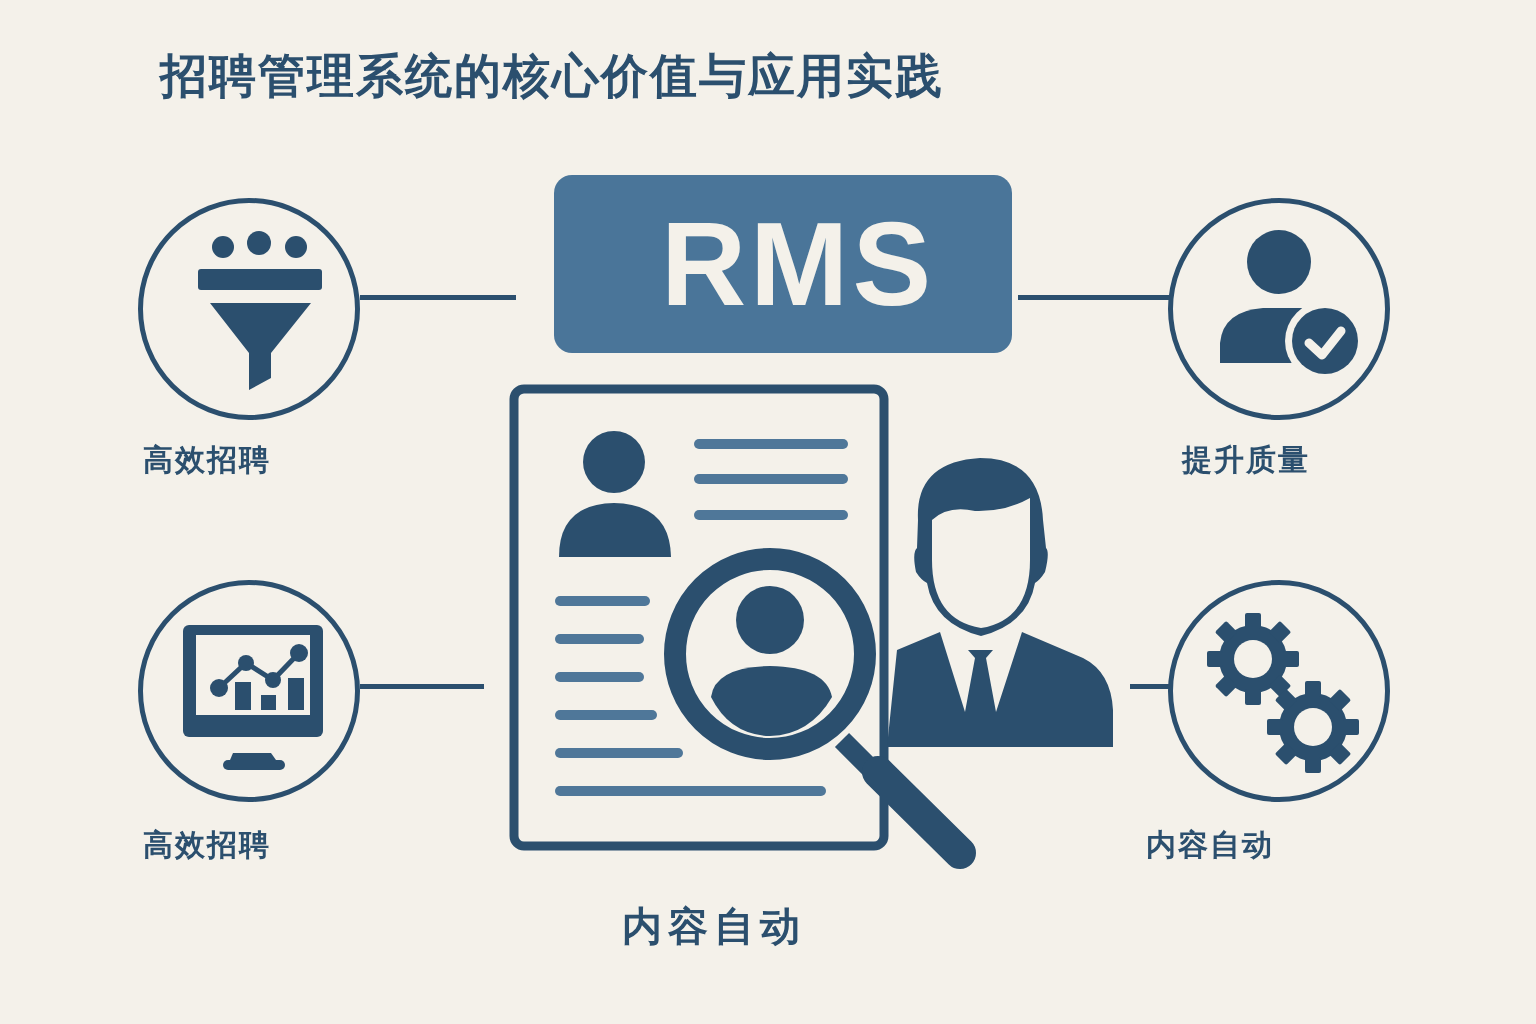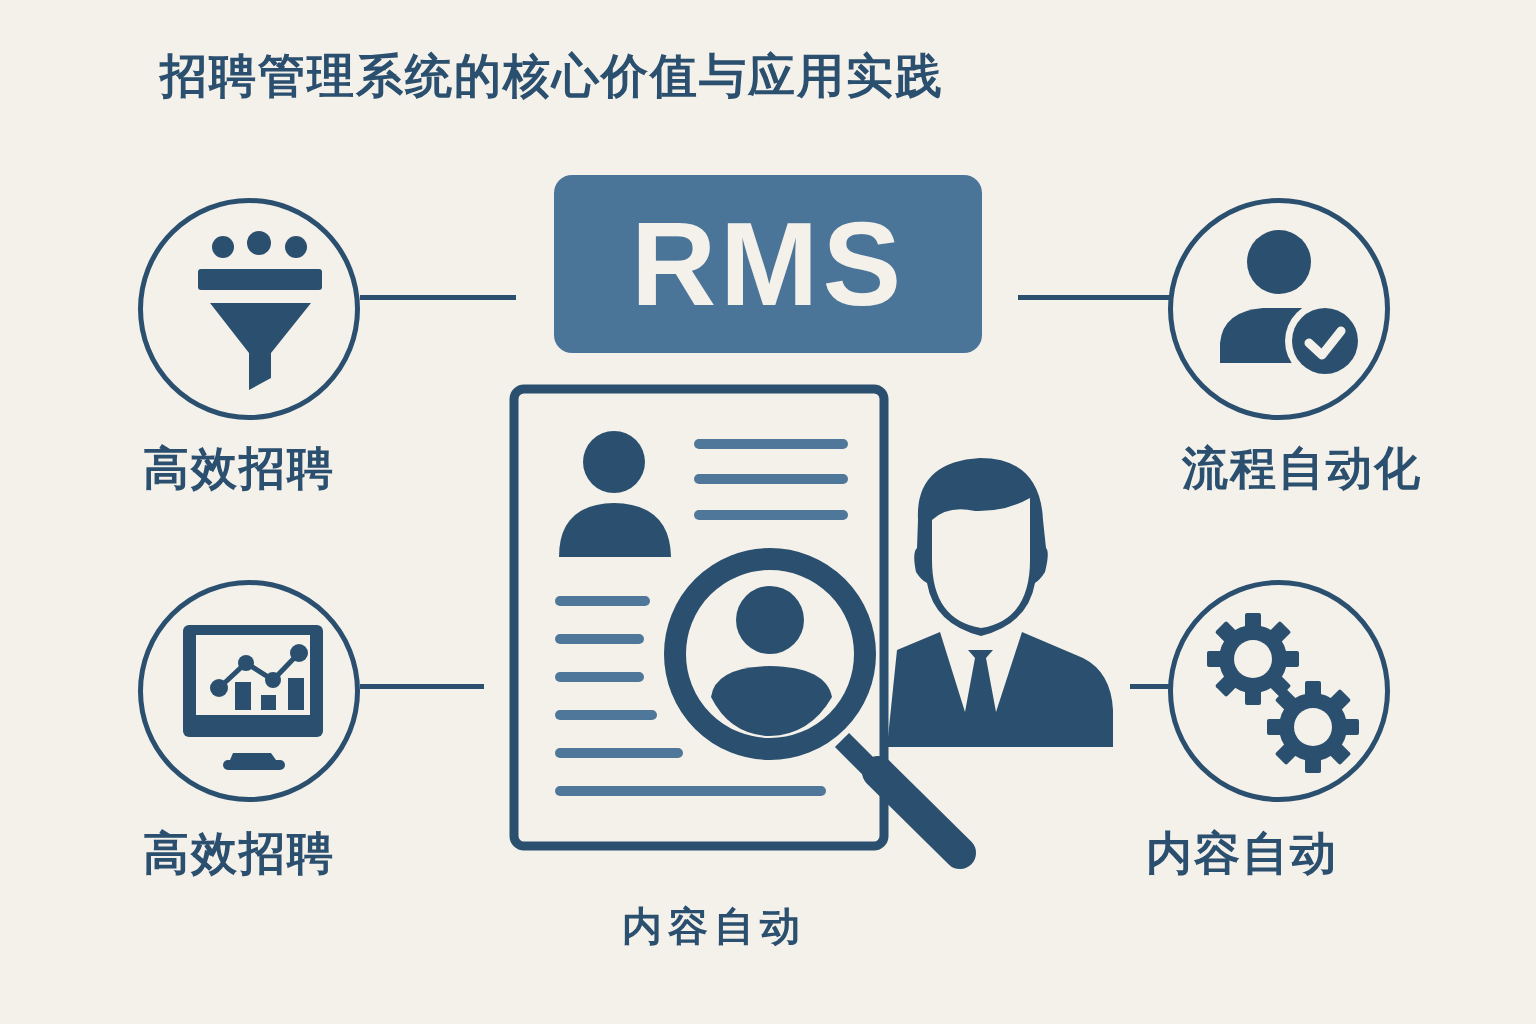--- a/index.html
+++ b/index.html
@@ -13,30 +13,30 @@
   .title {
     position: absolute; left: 160px; top: 52px; width: 1360px;
     font-size: 47px; font-weight: bold; letter-spacing: 2px;
     color: #2b4f6e; white-space: nowrap; line-height: 1;
   }
   .rms {
     position: absolute; left: 554px; top: 175px; width: 428px; height: 178px;
     background: #4a7599; border-radius: 18px;
     display: flex; align-items: center; justify-content: center;
     color: #f4f1ea; font-family: "Liberation Sans", sans-serif;
-    font-weight: bold; font-size: 118px; letter-spacing: 4px;
+    font-weight: bold; font-size: 118px; letter-spacing: 4px; padding-left: 30px;
   }
   .circle {
     position: absolute; width: 222px; height: 222px; border: 5px solid #2b4f6e;
     border-radius: 50%; box-sizing: border-box;
   }
   .circle svg { position: absolute; left: 0; top: 0; }
   .connector { position: absolute; height: 5px; background: #2b4f6e; }
   .label {
-    position: absolute; font-size: 46px; font-weight: bold; color: #2b4f6e;
+    position: absolute; font-size: 30px; font-weight: bold; color: #2b4f6e;
     white-space: nowrap; line-height: 1; letter-spacing: 2px;
   }
   .center-label { font-size: 40px; letter-spacing: 6px; }
   .center-art { position: absolute; left: 0; top: 0; }
 </style>
 </head>
 <body>
 
 <div class="title">招聘管理系统的核心价值与应用实践</div>
 
@@ -57,21 +57,21 @@
 <div class="circle" style="left:1168px; top:198px;">
   <svg width="212" height="212" viewBox="0 0 212 212">
     <circle cx="106" cy="59" r="32" fill="#2b4f6e"></circle>
     <path d="M47 160 L47 140 Q50 108 90 105 L130 105 Q135 106 138 108 L128 160 Z" fill="#2b4f6e"></path>
     <circle cx="152" cy="138" r="40" fill="#f4f1ea"></circle>
     <circle cx="152" cy="138" r="33" fill="#2b4f6e"></circle>
     <path d="M136 140 L149 152 L168 128" stroke="#f4f1ea" stroke-width="9" fill="none" stroke-linecap="round" stroke-linejoin="round"></path>
   </svg>
 </div>
 <div class="connector" style="left:1018px; top:295px; width:152px;"></div>
-<div class="label" style="left:1182px; top:445px;">流程自动化</div>
+<div class="label" style="left:1182px; top:445px;">提升质量</div>
 
 <div class="circle" style="left:138px; top:580px;">
   <svg width="212" height="212" viewBox="0 0 212 212">
     <rect x="40" y="40" width="140" height="112" rx="6" fill="#2b4f6e"></rect>
     <rect x="53" y="50" width="114" height="80" fill="#f4f1ea"></rect>
     <rect x="92" y="97" width="16" height="28" fill="#2b4f6e"></rect>
     <rect x="118" y="110" width="15" height="15" fill="#2b4f6e"></rect>
     <rect x="145" y="93" width="16" height="32" fill="#2b4f6e"></rect>
     <polyline points="76,103 103,78 130,95 156,68" stroke="#2b4f6e" stroke-width="5" fill="none"></polyline>
     <circle cx="76" cy="103" r="9" fill="#2b4f6e"></circle>

